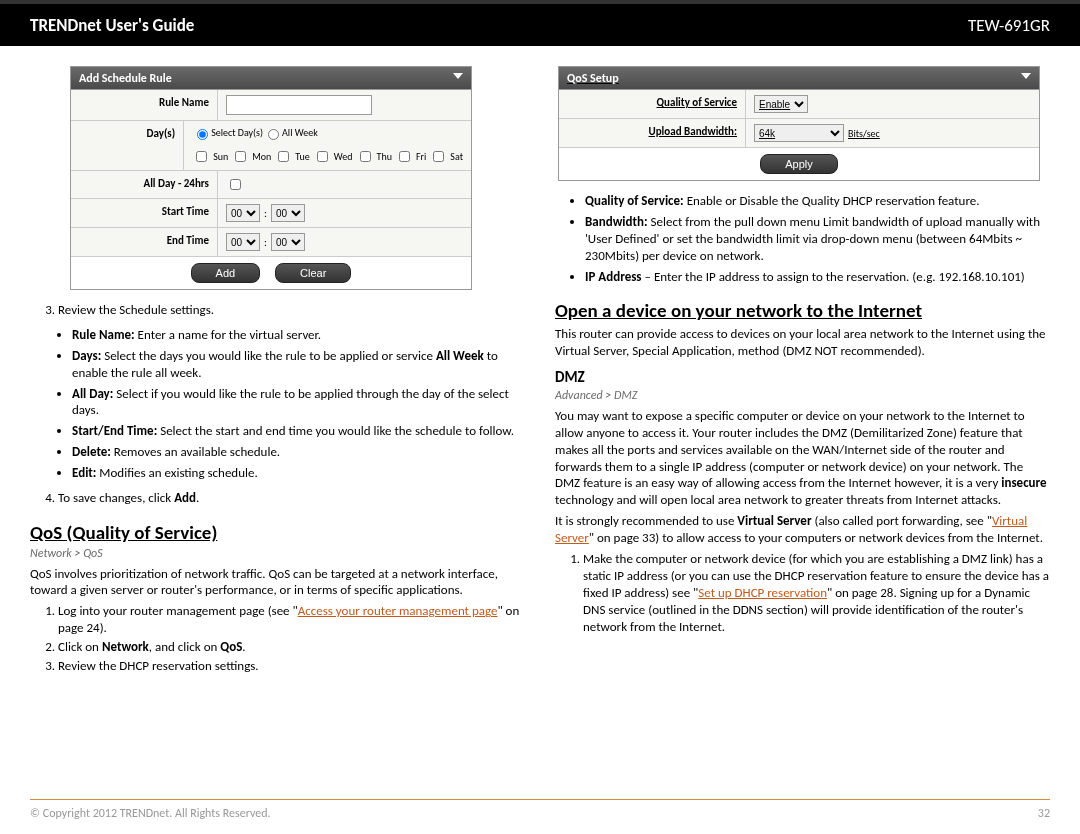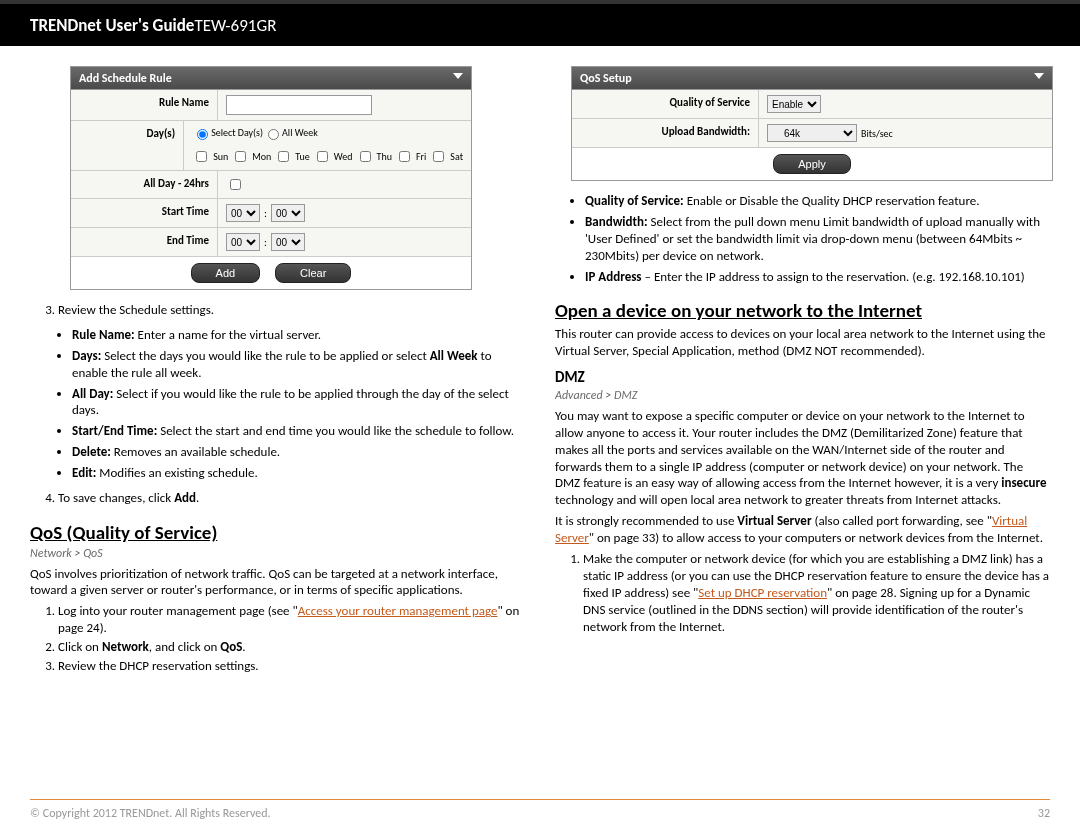--- a/index.html
+++ b/index.html
@@ -12,21 +12,21 @@
     height: 834px;
     background: #fff;
     position: relative;
   }
   .header-bar {
     background: #000;
     color: #fff;
     height: 42px;
     display: flex;
     align-items: center;
-    justify-content: flex-start;
+    justify-content: space-between;
     padding: 0 30px;
     border-top: 4px solid #333;
   }
   .header-left {
     font-weight: bold;
     font-size: 17px;
   }
   .header-right {
     font-weight: normal;
     font-size: 17px;
@@ -161,22 +161,23 @@
     border-top: 1px solid #e08b3a;
     padding-top: 6px;
     color: #999;
     font-size: 12px;
     display: flex;
     justify-content: space-between;
   }
   .qos-box {
     border: 1px solid #999;
     background: #ef4444;
-    margin: 0 0 12px 16px;
+    margin: 0 0 12px 3px;
     width: 480px;
+    text-decoration: underline;
   }
 </style>
 </head>
 <body>
 
 <div class="header-bar">
   <div class="header-left">TRENDnet User's Guide</div>
   <div class="header-right">TEW-691GR</div>
 </div>
 
@@ -245,21 +246,21 @@
         <button class="btn-dark">Add</button>
         <button class="btn-dark">Clear</button>
       </div>
     </div>
 
     <ol start="3">
       <li>Review the Schedule settings.</li>
     </ol>
     <ul class="bullet-list">
       <li><b>Rule Name:</b><span> Enter a name for the virtual server.</span></li>
-      <li><b>Days:</b><span> Select the days you would like the rule to be applied or select </span><b>All Week</b><span> to enable the rule all week.</span></li>
+      <li><b>Days:</b><span> Select the days you would like the rule to be applied or service </span><b>All Week</b><span> to enable the rule all week.</span></li>
       <li><b>All Day:</b><span> Select if you would like the rule to be applied through the day of the select days.</span></li>
       <li><b>Start/End Time:</b><span> Select the start and end time you would like the schedule to follow.</span></li>
       <li><b>Delete:</b><span> Removes an available schedule.</span></li>
       <li><b>Edit:</b><span> Modifies an existing schedule.</span></li>
     </ul>
     <ol start="4">
       <li><span>To save changes, click </span><b>Add</b><span>.</span></li>
     </ol>
 
     <h2 class="section">QoS (Quality of Service)</h2>
@@ -279,21 +280,21 @@
       <div class="screenshot-titlebar">QoS Setup</div>
       <div class="form-row">
         <div class="form-label" style="width:170px;">Quality of Service</div>
         <div class="form-field">
           <select class="small-select"><option>Enable</option></select>
         </div>
       </div>
       <div class="form-row">
         <div class="form-label" style="width:170px;">Upload Bandwidth:</div>
         <div class="form-field">
-          <select class="small-select" style="width:90px;padding-left:12px;"><option>64k</option></select>
+          <select class="small-select" style="width:90px;"><option>64k</option></select>
           <span style="font-size:10px;">Bits/sec</span>
         </div>
       </div>
       <div class="button-row">
         <button class="btn-dark">Apply</button>
       </div>
     </div>
 
     <ul class="bullet-list" style="padding-left:30px;">
       <li><b>Quality of Service:</b><span> Enable or Disable the Quality DHCP reservation feature.</span></li>

